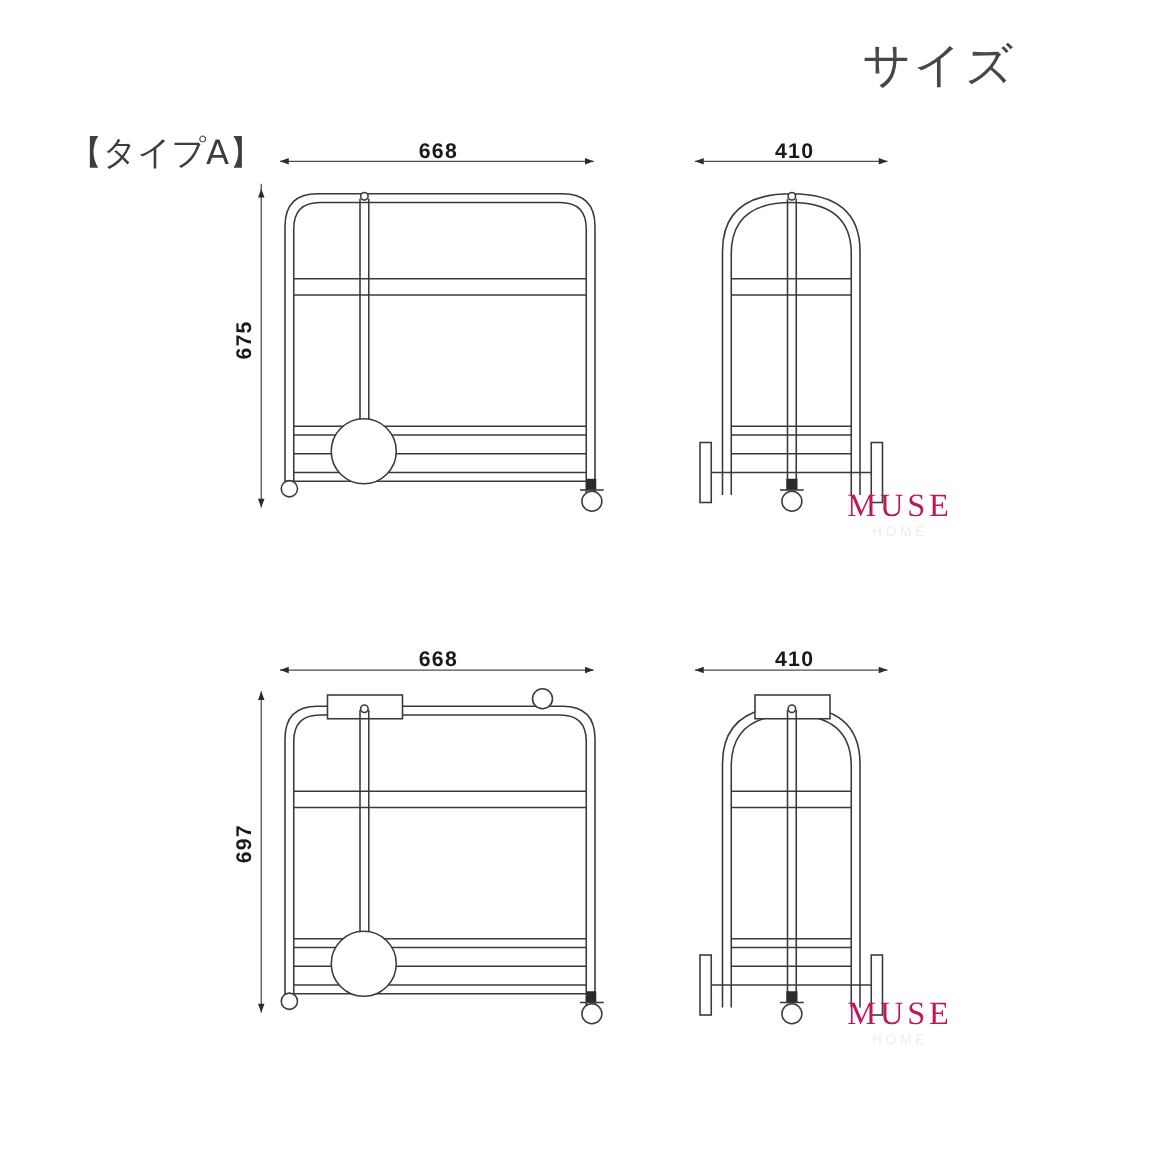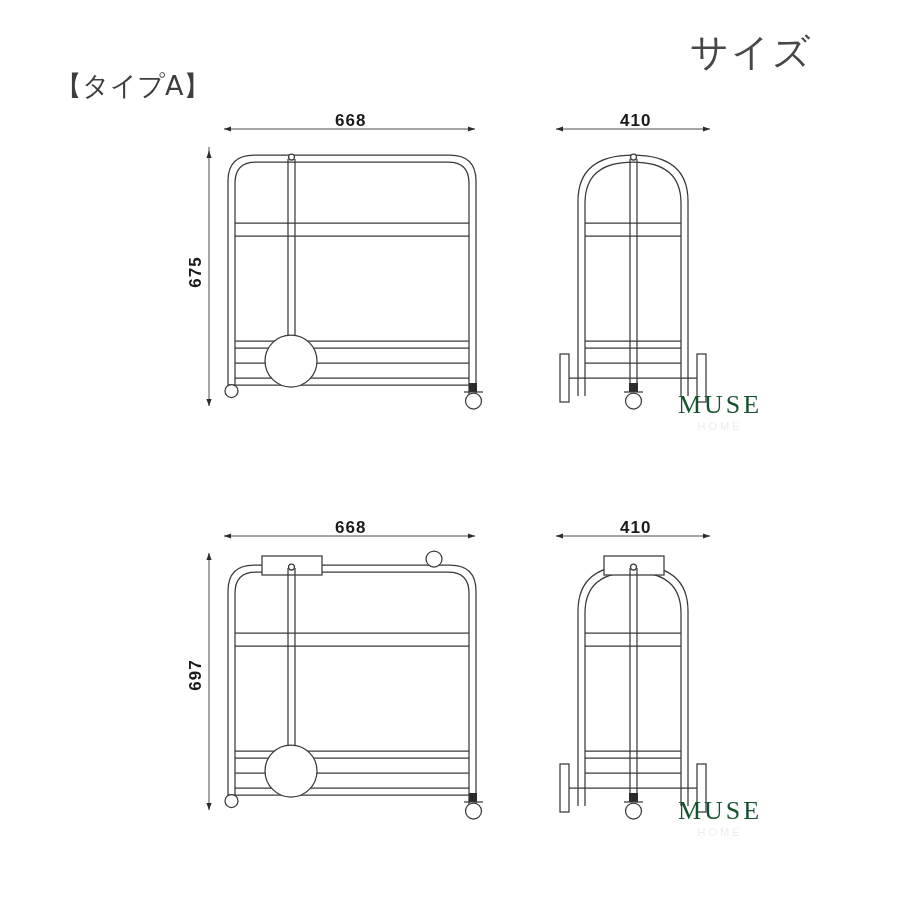--- a/index.html
+++ b/index.html
@@ -28,20 +28,21 @@
     letter-spacing: 2px;
     font-family: "DejaVu Sans", sans-serif;
     white-space: nowrap;
   }
   .type-label {
     font-size: 27px;
     color: #3e3e3e;
     letter-spacing: 0px;
     font-family: "DejaVu Sans", sans-serif;
     white-space: nowrap;
+    margin-top: 36px;
   }
 
   
   .dim-text {
     font-size: 17px;
     font-weight: bold;
     color: #1a1a1a;
     font-family: "Liberation Sans", sans-serif;
     white-space: nowrap;
     letter-spacing: 1px;
@@ -60,21 +61,21 @@
 
   
   .watermark {
     text-align: center;
     user-select: none;
     pointer-events: none;
   }
   .watermark .wm-main {
     font-family: "Liberation Serif", serif;
     font-size: 26px;
-    color: #14532d;
+    color: #be185d;
     letter-spacing: 3px;
     line-height: 1;
   }
   .watermark .wm-sub {
     font-family: "Liberation Sans", sans-serif;
     font-size: 11px;
     color: #efecec;
     letter-spacing: 3px;
     line-height: 1.6;
   }

